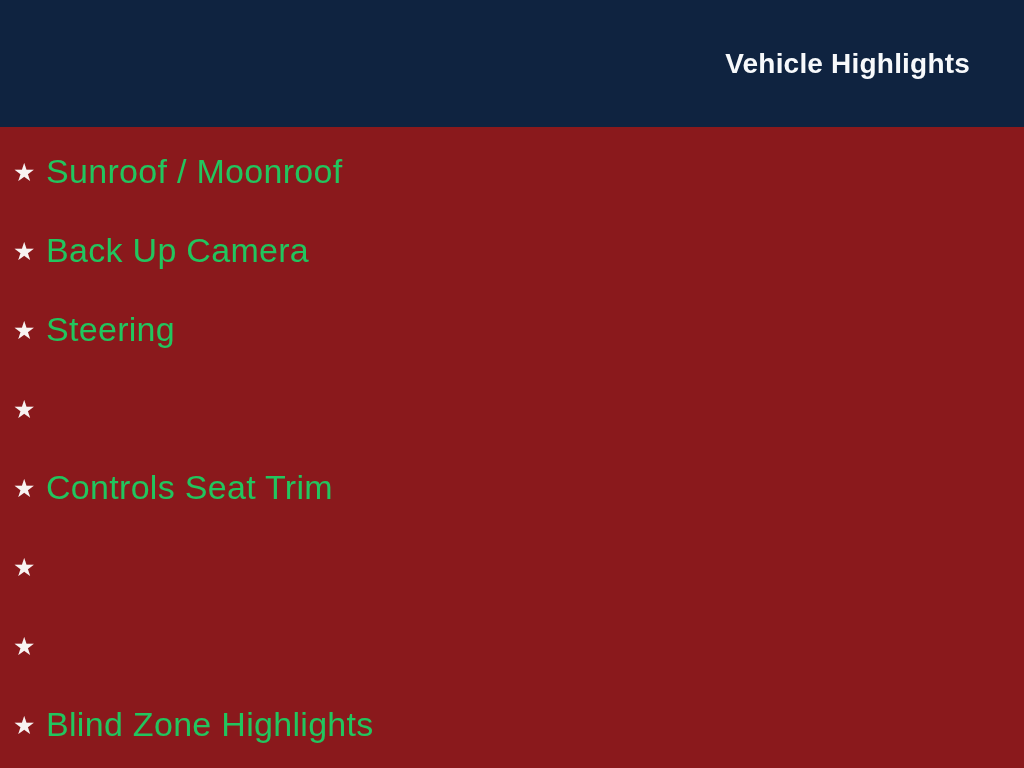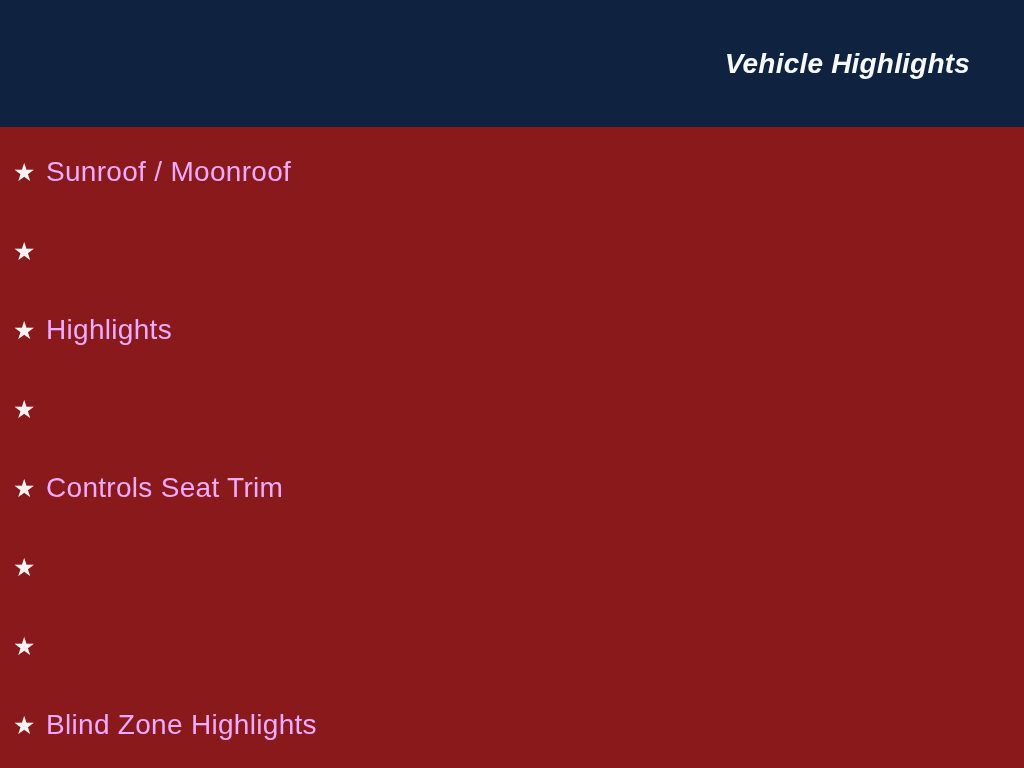--- a/index.html
+++ b/index.html
@@ -28,21 +28,20 @@
     justify-content: flex-end;
     padding-right: 54px;
     box-sizing: border-box;
   }
   .header-title {
     color: #f7f9fb;
     font-size: 28px;
     font-weight: bold;
     letter-spacing: 0.2px;
     white-space: nowrap;
-    font-style: italic;
   }
   .content {
     flex: 1 1 auto;
     background: #8a191c;
     padding-top: 5px;
     box-sizing: border-box;
   }
   .item {
     height: 79px;
     display: flex;
@@ -53,22 +52,22 @@
   .star {
     color: #f8f3f2;
     font-size: 25px;
     line-height: 1;
     width: 22px;
     flex: 0 0 22px;
     text-align: left;
     margin-top: 2px;
   }
   .label {
-    color: #f0abfc;
-    font-size: 28px;
+    color: #22c55e;
+    font-size: 34px;
     font-weight: 400;
     letter-spacing: 0.3px;
     margin-left: 11px;
     white-space: nowrap;
   }
 </style>
 </head>
 <body>
 
 <div class="slide">
@@ -79,25 +78,26 @@
 
   <div class="content">
 
     <div class="item">
       <span class="star">★</span>
       <span class="label">Sunroof / Moonroof</span>
     </div>
 
     <div class="item">
       <span class="star">★</span>
+      <span class="label">Back Up Camera</span>
     </div>
 
     <div class="item">
       <span class="star">★</span>
-      <span class="label">Highlights</span>
+      <span class="label">Steering</span>
     </div>
 
     <div class="item">
       <span class="star">★</span>
     </div>
 
     <div class="item">
       <span class="star">★</span>
       <span class="label">Controls Seat Trim</span>
     </div>

